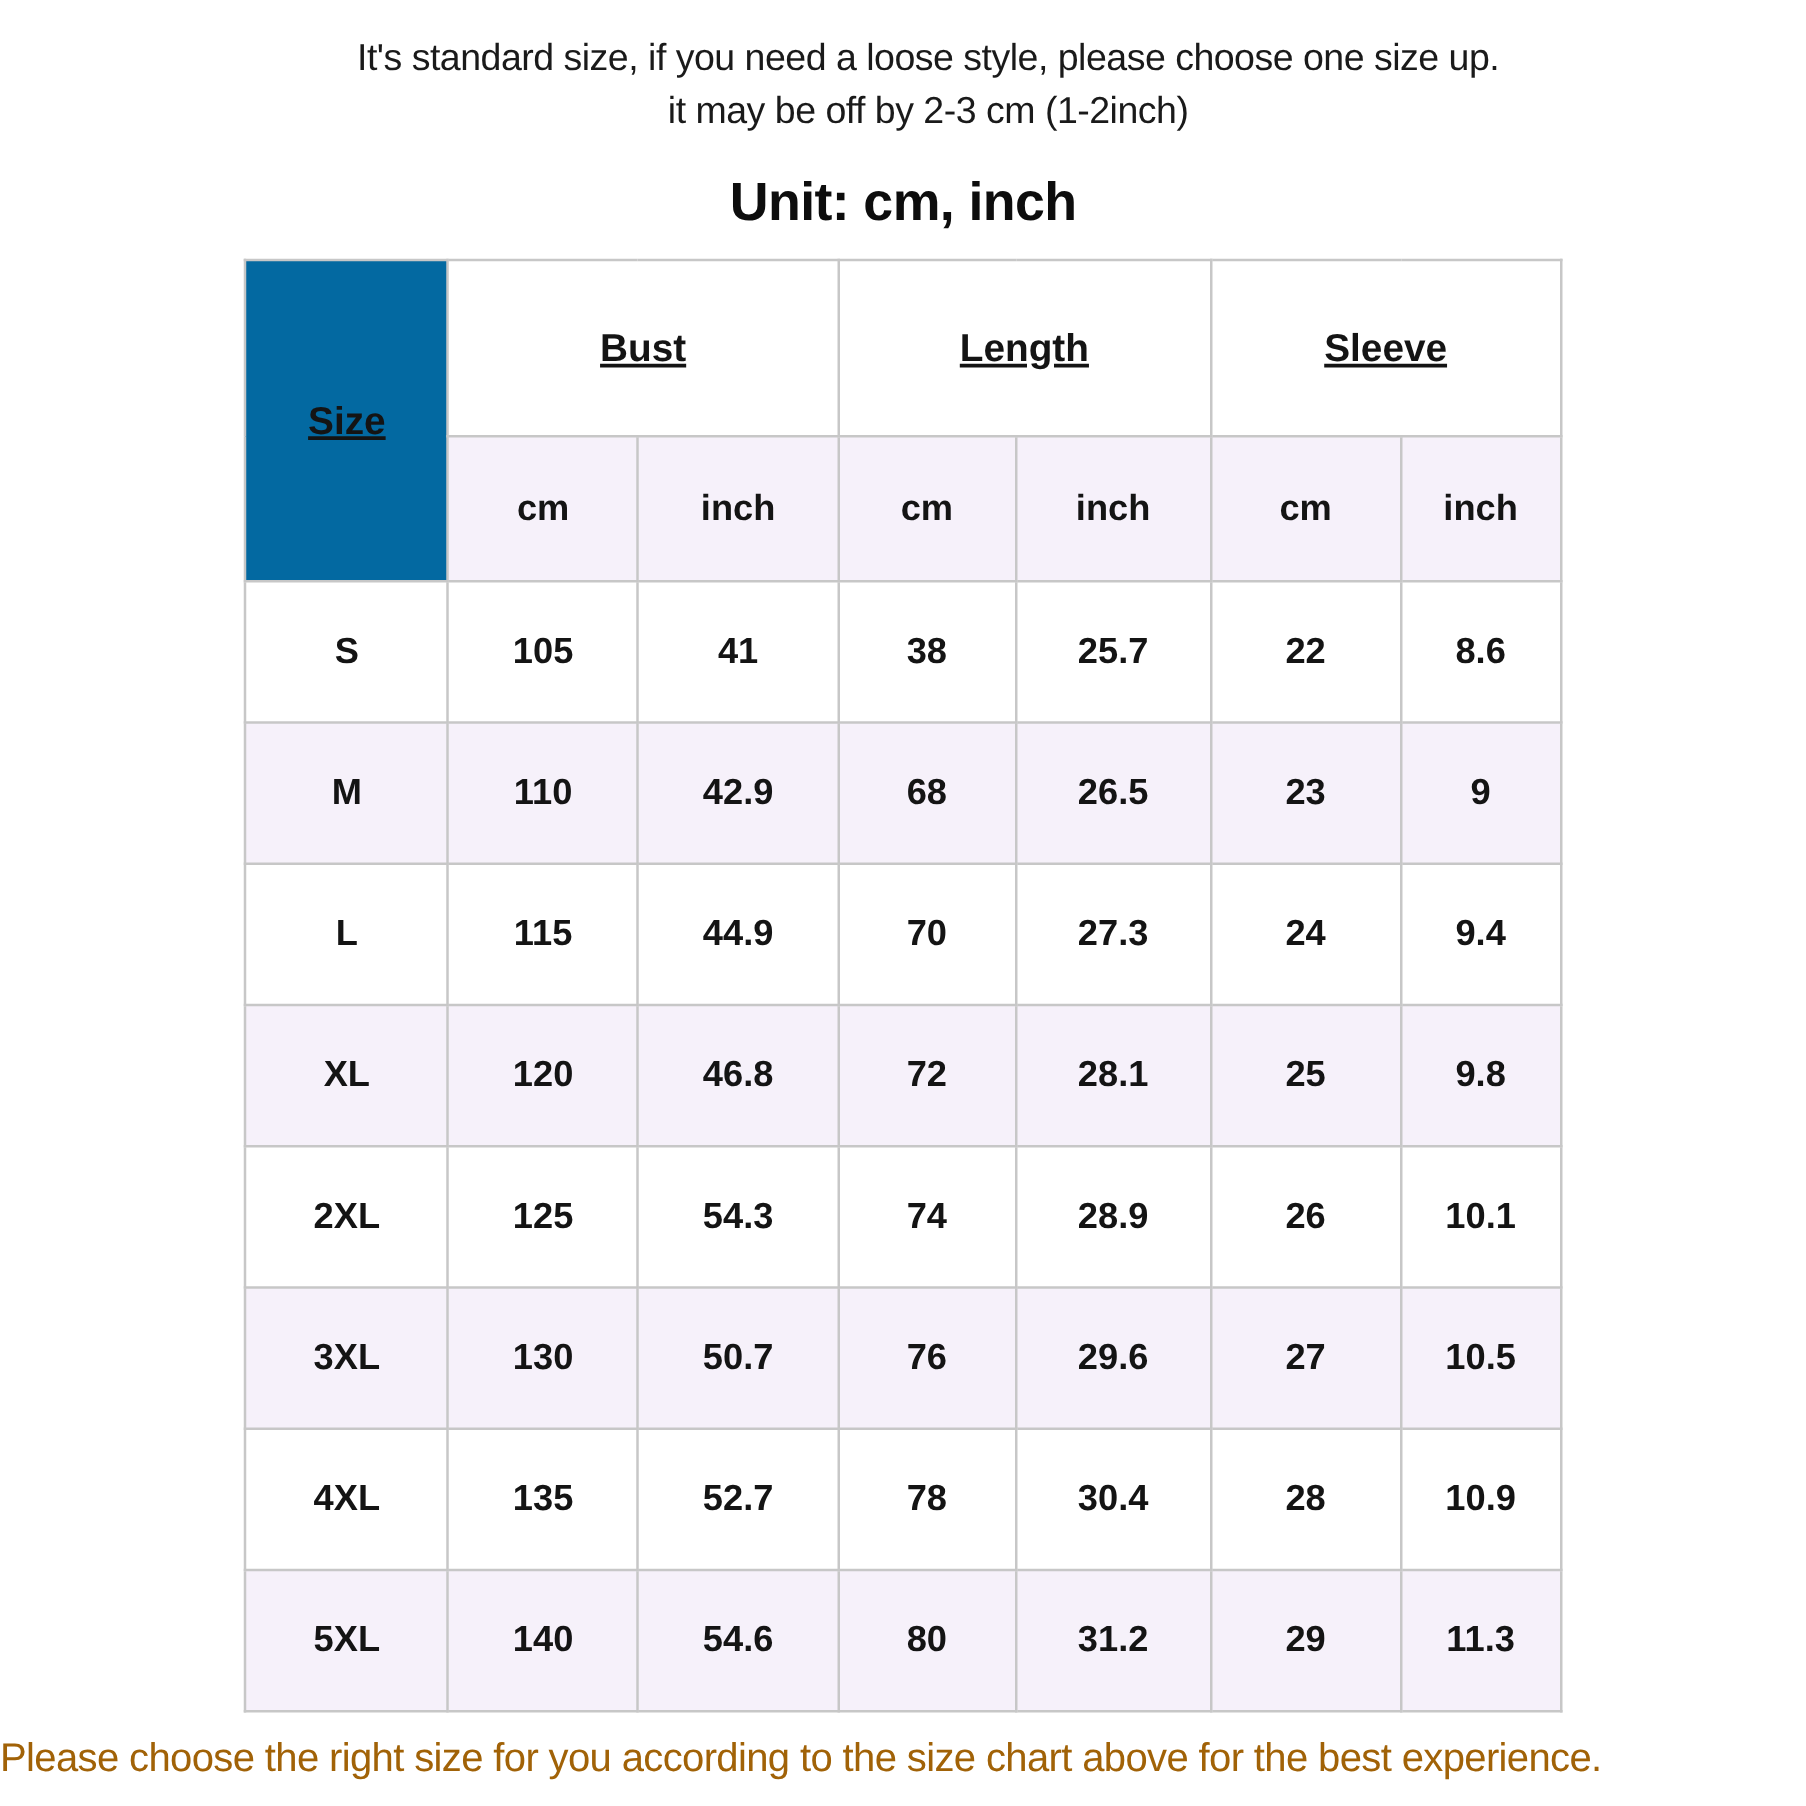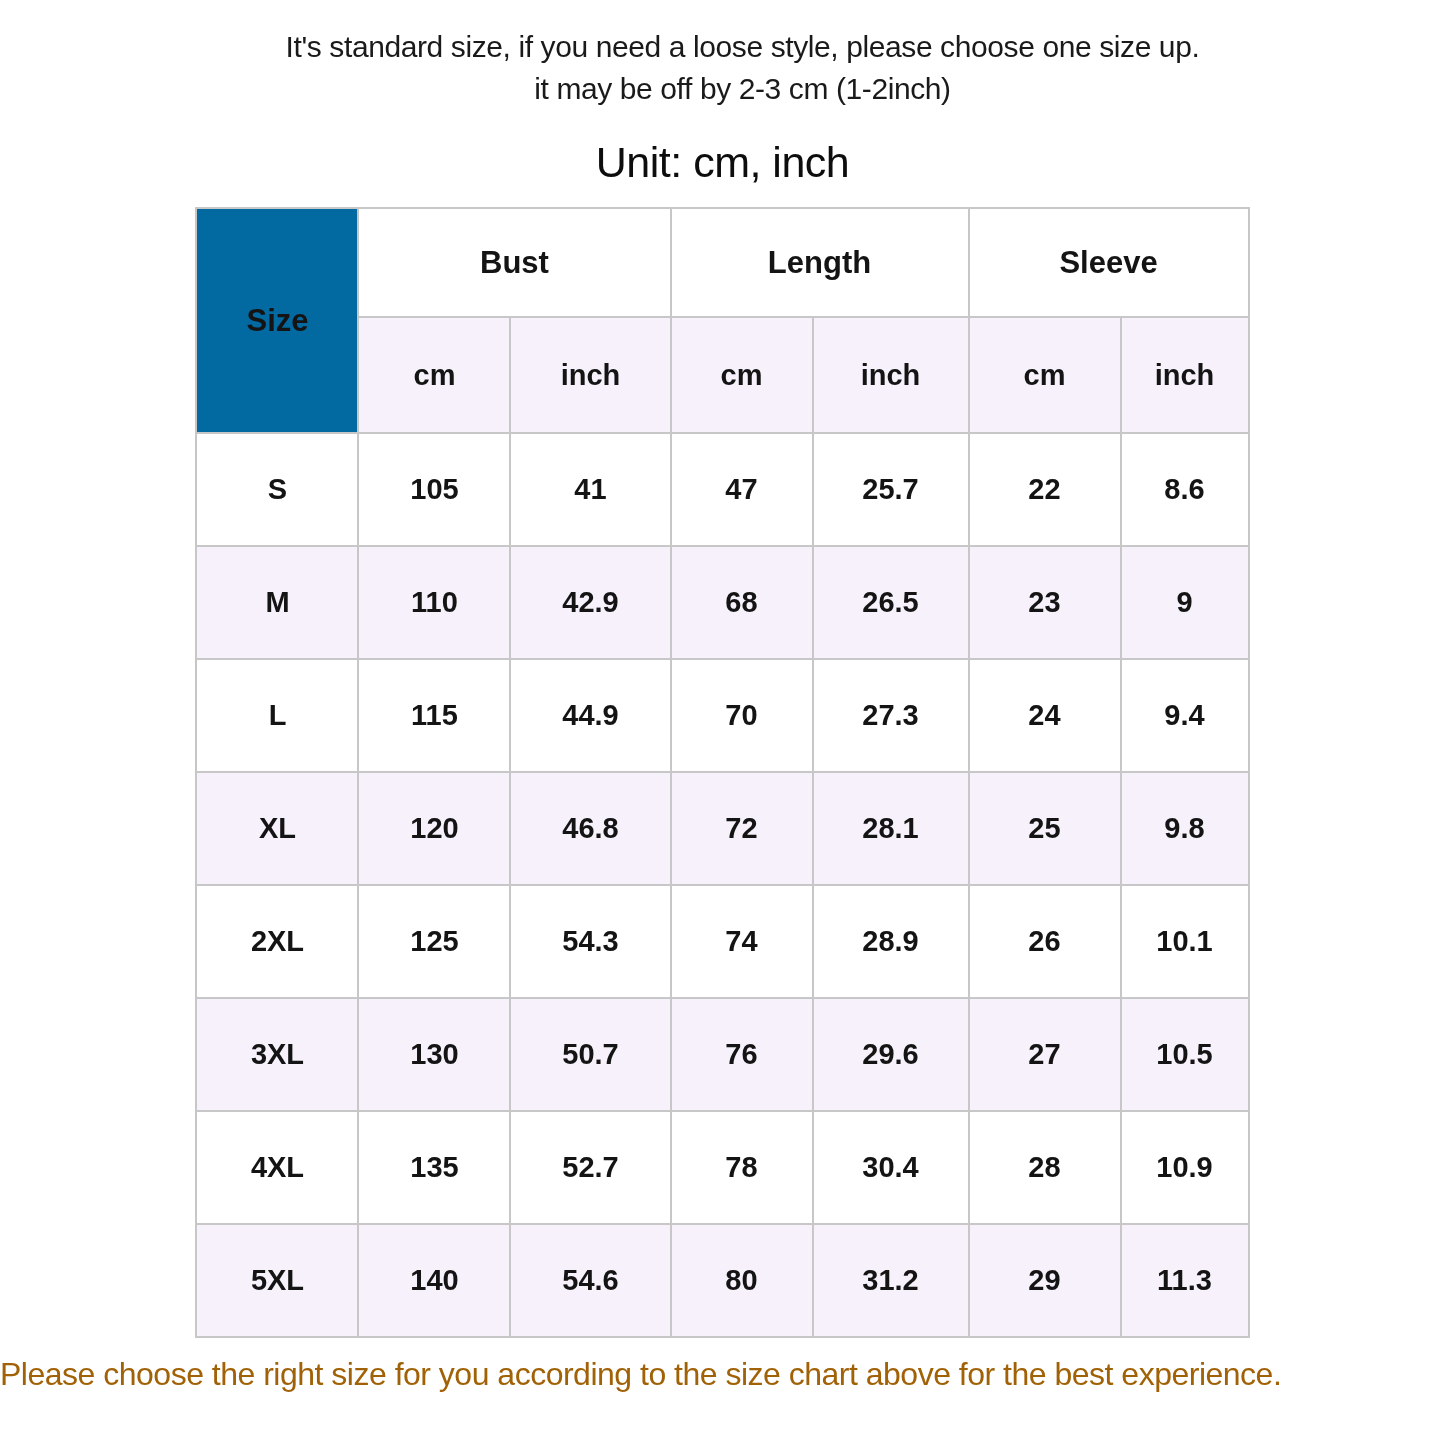--- a/index.html
+++ b/index.html
@@ -17,21 +17,21 @@
     text-align: center;
     font-size: 30px;
     line-height: 42px;
     letter-spacing: -0.4px;
     color: #1a1a1a;
     padding-left: 40px;
   }
   .unit-title {
     text-align: center;
     font-size: 43px;
-    font-weight: normal;
+    font-weight: bold;
     letter-spacing: -0.5px;
     margin-top: 28px;
     color: #0d0d0d;
   }
   table.size-table {
     width: 1052px;
     margin: 20px auto 0 auto;
     border-collapse: collapse;
     table-layout: fixed;
   }
@@ -43,21 +43,21 @@
     color: #141414;
     background: #ffffff;
   }
   col.c-size   { width: 162px; }
   col.c-bcm    { width: 152px; }
   col.c-binch  { width: 160px; }
   col.c-lcm    { width: 142px; }
   col.c-linch  { width: 156px; }
   col.c-scm    { width: 152px; }
   col.c-sinch  { width: 128px; }
-  tr.group-row th { height: 109px; font-size: 31px; }
+  tr.group-row th { height: 141px; font-size: 31px; text-decoration: underline; }
   tr.sub-row th   { height: 116px; font-size: 29px; background: #f6f1fa; }
   th.size-col     { font-size: 31px; background: #0369a1; }
   tbody td        { height: 113px; font-size: 29px; }
   tbody tr.alt td { background: #f6f1fa; }
   .footer-note {
     text-align: left;
     font-size: 32px;
     letter-spacing: -0.5px;
     margin-top: 18px;
     color: #a16207;
@@ -99,21 +99,21 @@
         <th>inch</th>
         <th>cm</th>
         <th>inch</th>
       </tr>
     </thead>
     <tbody>
       <tr>
         <td>S</td>
         <td>105</td>
         <td>41</td>
-        <td>47</td>
+        <td>38</td>
         <td>25.7</td>
         <td>22</td>
         <td>8.6</td>
       </tr>
       <tr class="alt">
         <td>M</td>
         <td>110</td>
         <td>42.9</td>
         <td>68</td>
         <td>26.5</td>

